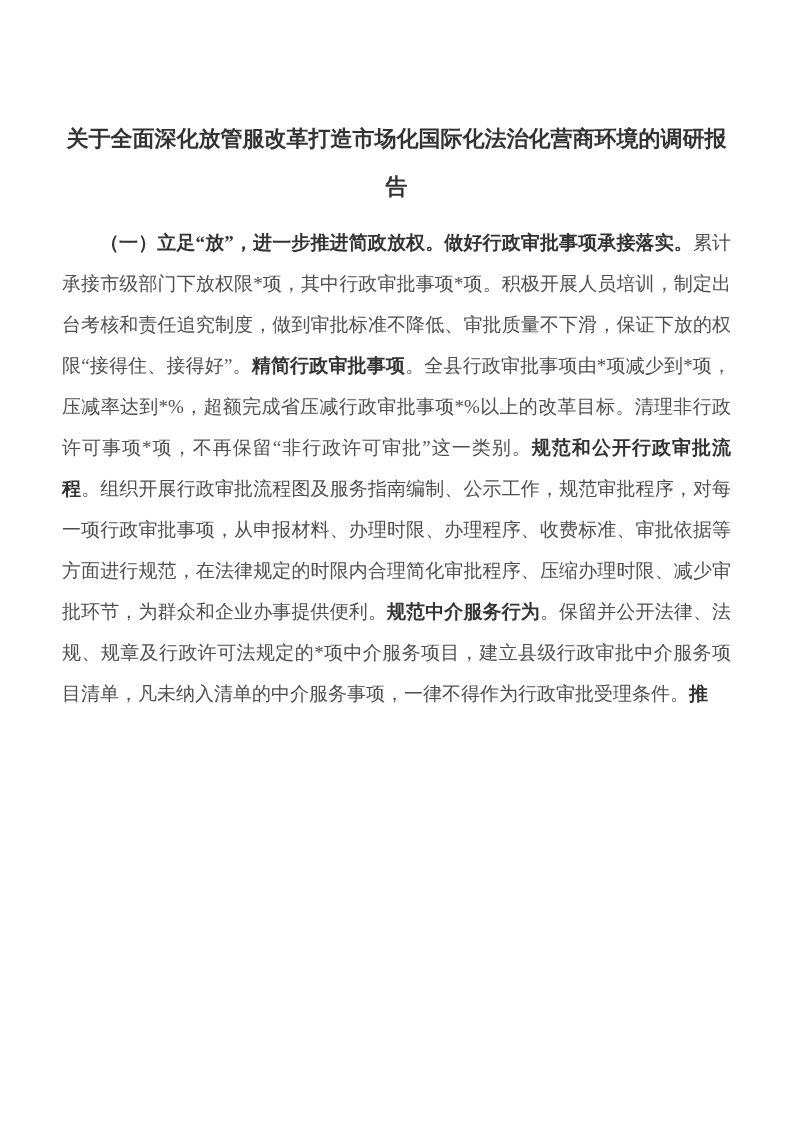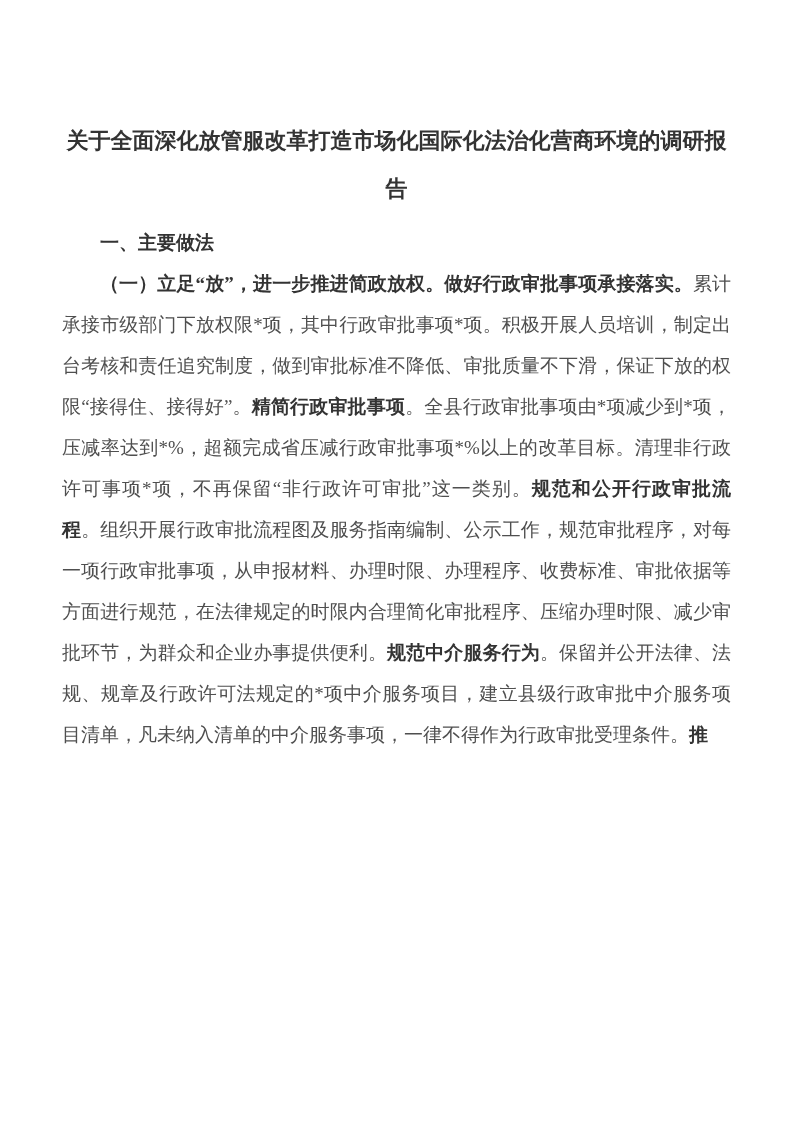--- a/index.html
+++ b/index.html
@@ -17,20 +17,21 @@
     overflow: hidden;
     font-family: "Liberation Serif", "DejaVu Serif", serif;
   }
   .doc-title {
     margin: 0 0 9px 0;
     font-size: 22px;
     line-height: 48px;
     font-weight: bold;
     text-align: center;
     color: var(--bold-color, #333333);
+    font-family: Liberation Mono, monospace;
   }
   .doc-body {
     width: 100%;
   }
   .para {
     margin: 0;
     font-size: 19px;
     line-height: 41px;
     text-align: justify;
     text-indent: 2em;
@@ -44,16 +45,15 @@
   .para .run-regular {
     font-weight: normal;
   }
 </style>
 </head>
 <body>
 
 <div class="page">
   <h1 class="doc-title">关于全面深化放管服改革打造市场化国际化法治化营商环境的调研报告</h1>
   <div class="doc-body">
-      <p class="para heading"><span class="run-bold">一、主要做法</span></p>
       <p class="para"><span class="run-bold">（一）立足“放”，进一步推进简政放权。做好行政审批事项承接落实。</span><span class="run-regular">累计承接市级部门下放权限*项，其中行政审批事项*项。积极开展人员培训，制定出台考核和责任追究制度，做到审批标准不降低、审批质量不下滑，保证下放的权限“接得住、接得好”。</span><span class="run-bold">精简行政审批事项</span><span class="run-regular">。全县行政审批事项由*项减少到*项，压减率达到*%，超额完成省压减行政审批事项*%以上的改革目标。清理非行政许可事项*项，不再保留“非行政许可审批”这一类别。</span><span class="run-bold">规范和公开行政审批流程</span><span class="run-regular">。组织开展行政审批流程图及服务指南编制、公示工作，规范审批程序，对每一项行政审批事项，从申报材料、办理时限、办理程序、收费标准、审批依据等方面进行规范，在法律规定的时限内合理简化审批程序、压缩办理时限、减少审批环节，为群众和企业办事提供便利。</span><span class="run-bold">规范中介服务行为</span><span class="run-regular">。保留并公开法律、法规、规章及行政许可法规定的*项中介服务项目，建立县级行政审批中介服务项目清单，凡未纳入清单的中介服务事项，一律不得作为行政审批受理条件。</span><span class="run-bold">推</span></p>
     </div>
 </div>
 
 </body></html>

